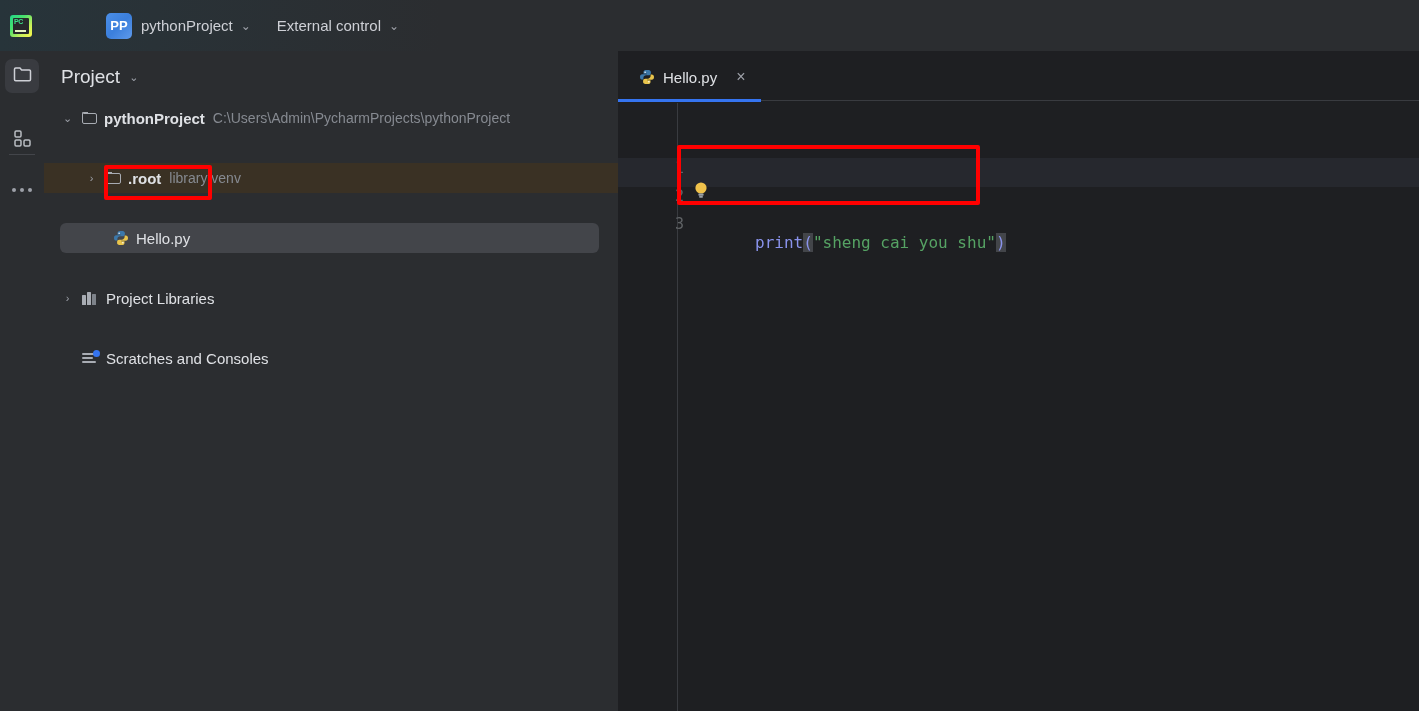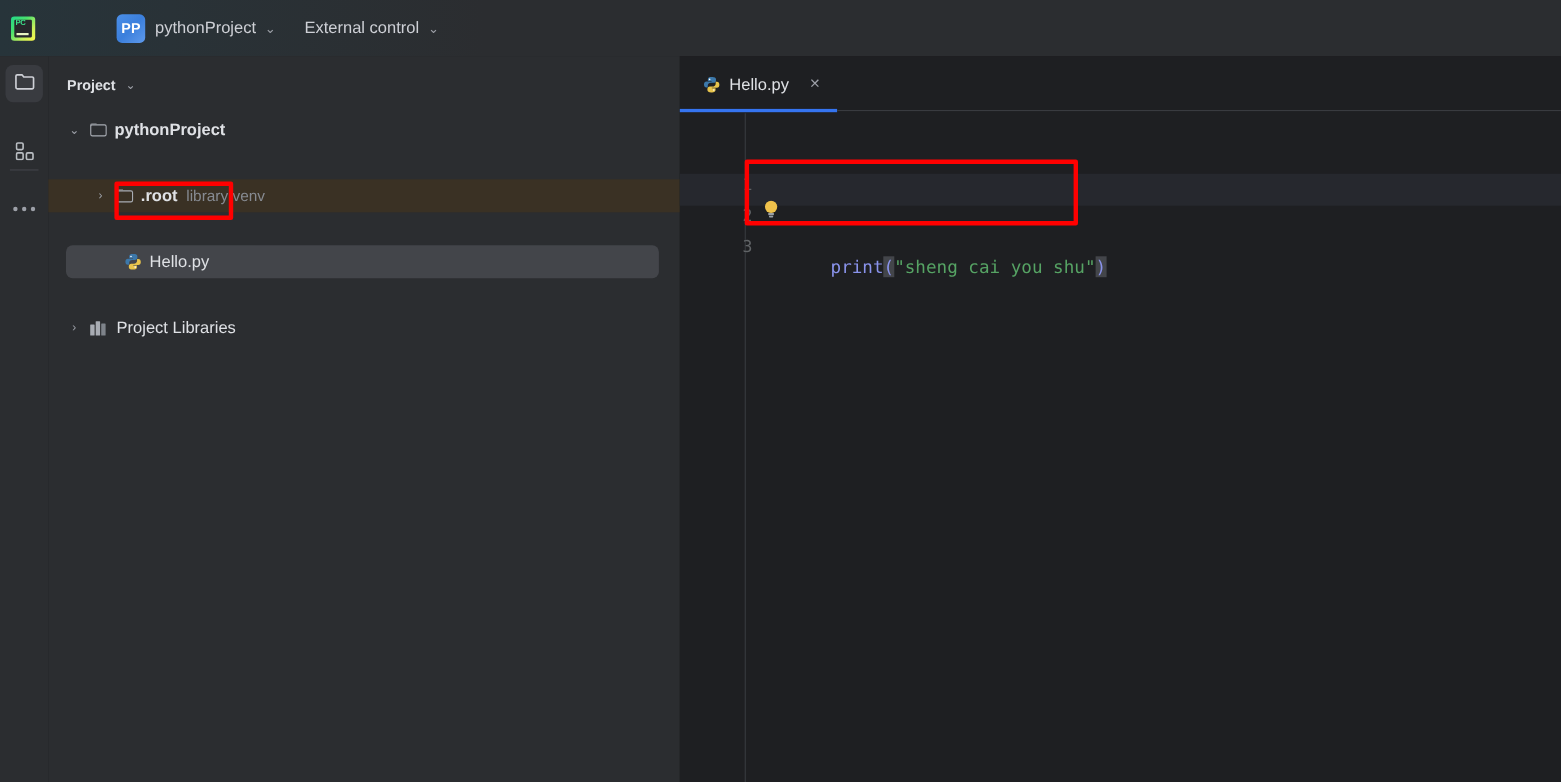--- a/index.html
+++ b/index.html
@@ -75,21 +75,21 @@
 
   
   .project-panel {
     position: absolute; left: 44px; top: 51px; width: 574px; height: 660px;
     background: #2B2D30;
   }
   .panel-header {
     position: absolute; left: 0; top: 0; width: 574px; height: 52px;
     display: flex; align-items: center;
   }
-  .panel-title { margin-left: 17px; color: #DFE1E5; font-size: 13px; font-weight: bold; }
+  .panel-title { margin-left: 17px; color: #DFE1E5; font-size: 19px; font-weight: normal; }
   .panel-title-chev { margin-left: 9px; color: #9DA0A8; font-size: 11px; }
 
   .tree { position: absolute; left: 0; top: 52px; width: 574px; }
   .tree-row {
     position: relative; height: 30px; display: flex; align-items: center;
     white-space: nowrap; cursor: pointer;
   }
   .tree-row .hl {
     position: absolute; top: 0; height: 30px; z-index: 0;
   }
@@ -252,20 +252,21 @@
       <div class="panel-title-chev">⌄</div>
     </div>
 
     <div class="tree">
 
       <div class="tree-row" style="top:0px; padding-left:17px;">
         <div class="content">
           <span class="arrow">⌄</span>
           <span class="folder-ic" style="margin-left:8px;"></span>
           <span class="tree-label bold">pythonProject</span>
+          <span class="tree-sub">C:\Users\Admin\PycharmProjects\pythonProject</span>
         </div>
       </div>
 
       <div class="tree-row" style="top:30px; padding-left:41px;">
         <div class="hl" style="left:0; width:574px; background:#3A3124;"></div>
         <div class="content">
           <span class="arrow">›</span>
           <span class="folder-ic" style="margin-left:8px;"></span>
           <span class="tree-label bold">.root</span>
           <span class="tree-sub">library venv</span>
@@ -292,20 +293,31 @@
           <span class="arrow">›</span>
           <span class="lib-ic" style="margin-left:8px;">
               <i></i>
               <i></i>
               <i></i>
             </span>
           <span class="tree-label">Project Libraries</span>
         </div>
       </div>
 
+      <div class="tree-row" style="top:120px; padding-left:38px;">
+        <div class="content">
+          <span class="scratch-ic">
+            <i></i>
+              <i></i>
+              <i></i>
+              <span class="dot"></span>
+          </span>
+          <span class="tree-label">Scratches and Consoles</span>
+        </div>
+      </div>
 
     </div>
   </div>
 
   <div class="editor-area">
 
     <div class="tabbar">
       <div class="tab">
         <span class="py-ic" style="margin:0;">
           <svg width="16" height="16" viewBox="0 0 16 16">

